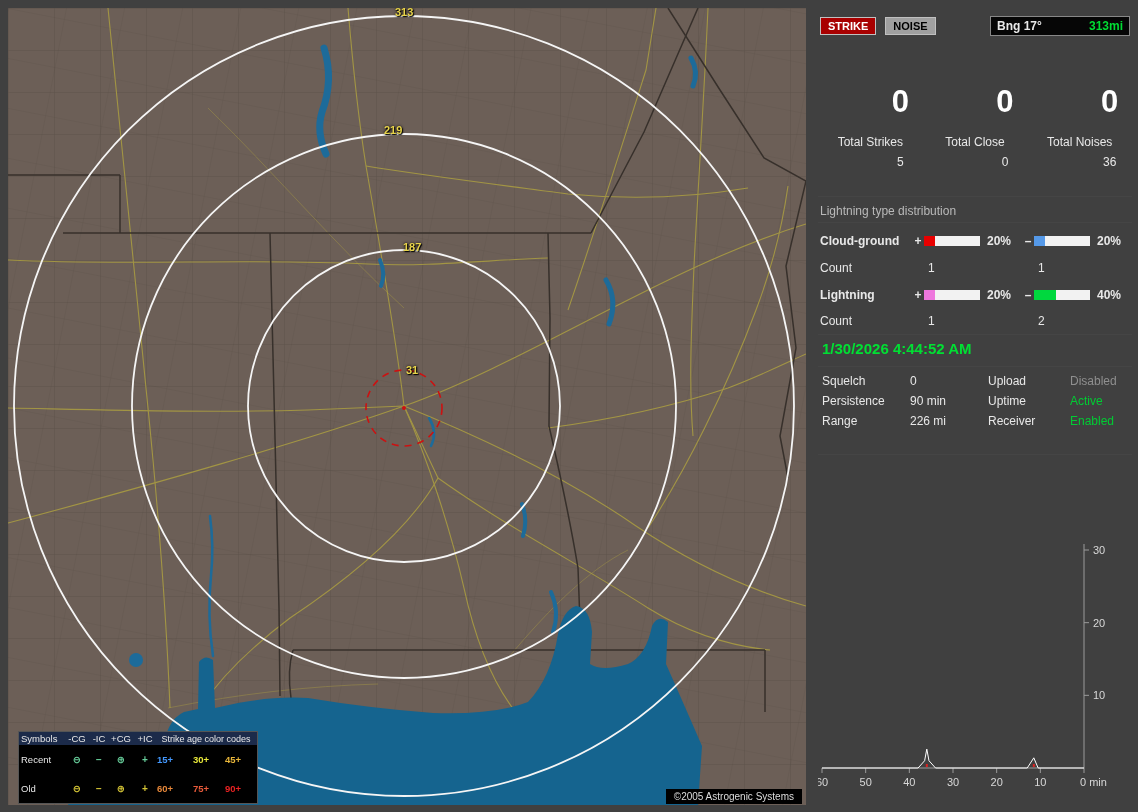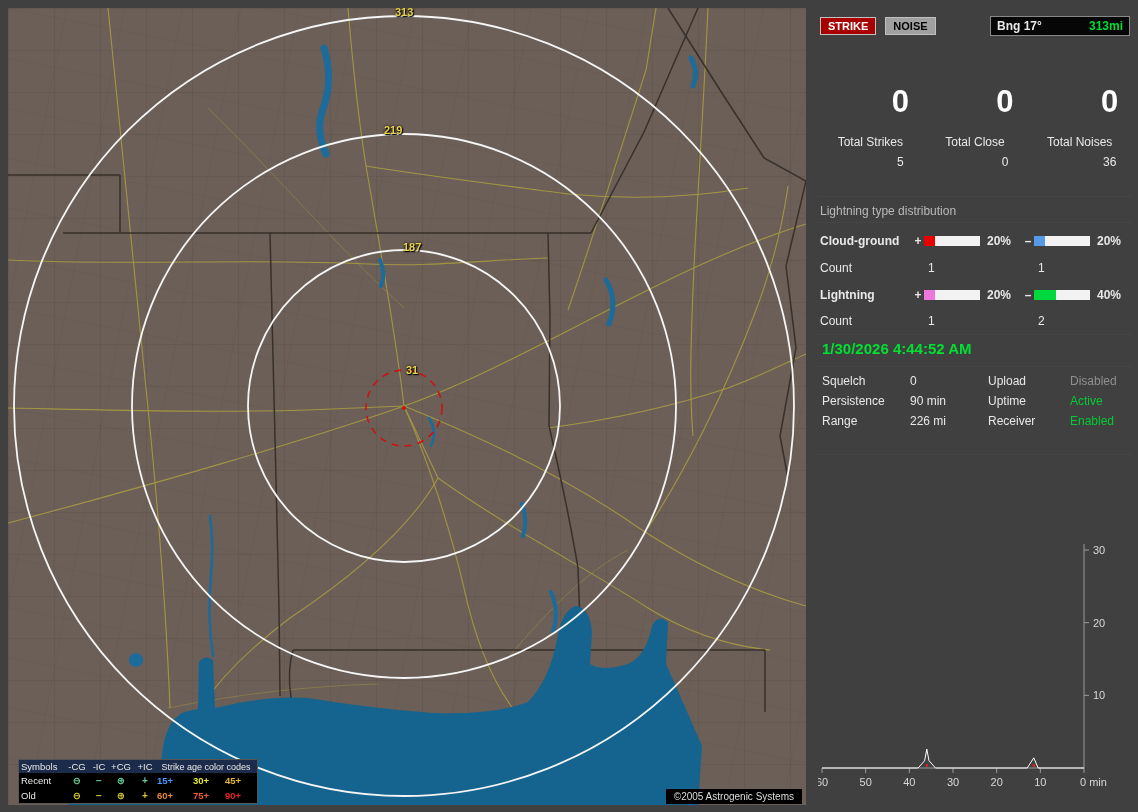--- a/index.html
+++ b/index.html
@@ -8,21 +8,21 @@
   .screen{position:relative;width:1138px;height:812px;background:#404040;overflow:hidden}
 
   
   .map{position:absolute;left:8px;top:8px;width:798px;height:797px;background:#6c5f57;overflow:hidden}
   .map-svg{position:absolute;left:0;top:0}
   .ring-label{position:absolute;font-size:11px;font-weight:bold;color:#e8d44a;
               text-shadow:0 0 3px #000,1px 1px 1px #000}
   .legend{position:absolute;left:10px;bottom:1px;width:240px;background:#000;border:1px solid #555;font-size:9.5px;color:#e8e8e8}
   .lg-head{display:grid;grid-template-columns:44px 24px 20px 24px 24px 1fr;background:#1c2b4a;padding:1px 2px;align-items:center}
   .lg-age-title{text-align:center;font-size:9px}
-  .lg-row{display:grid;grid-template-columns:44px 24px 20px 24px 24px 36px 32px 32px;padding:2px 2px;align-items:center}
+  .lg-row{display:grid;grid-template-columns:44px 24px 20px 24px 24px 36px 32px 32px;padding:9px 2px;align-items:center}
   .lg-col,.lg-glyph{text-align:center}
   .lg-glyph{font-size:10px;font-weight:bold}
   .lg-age{font-weight:bold}
   .copyright{position:absolute;right:4px;bottom:1px;background:#000;color:#ddd;font-size:10px;padding:2px 8px}
 
   
   .side{position:absolute;left:818px;top:8px;width:314px;height:797px}
   .hdr{position:absolute;top:8px;left:2px;right:2px;display:flex;align-items:center}
   .btn{font-size:11px;font-weight:bold;padding:2px 7px;border:1px solid #c0c0c0;cursor:default}
   .btn-strike{background:#a80000;color:#fff}

